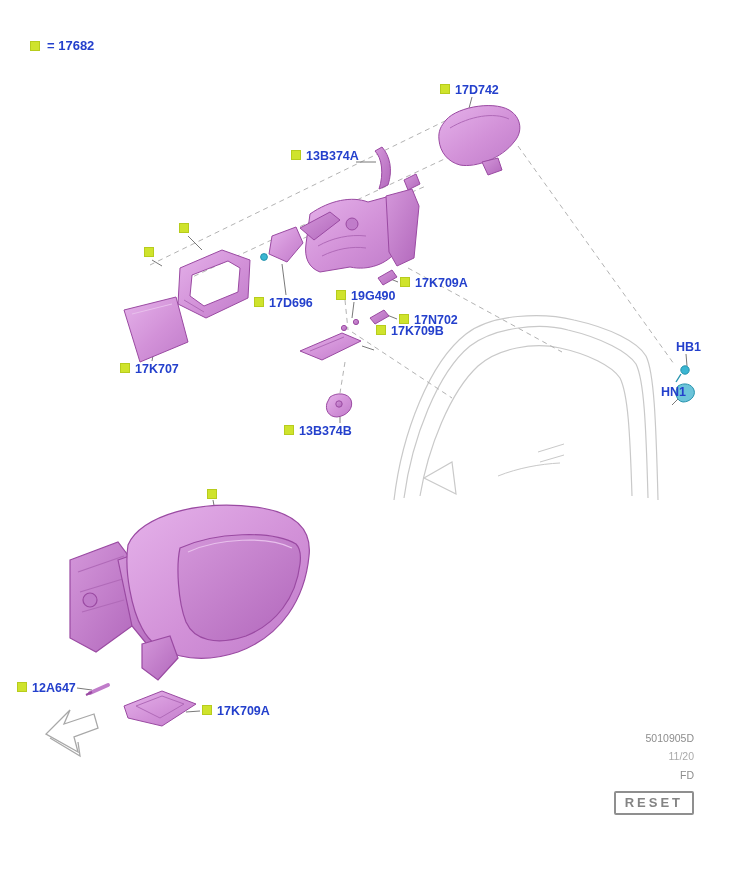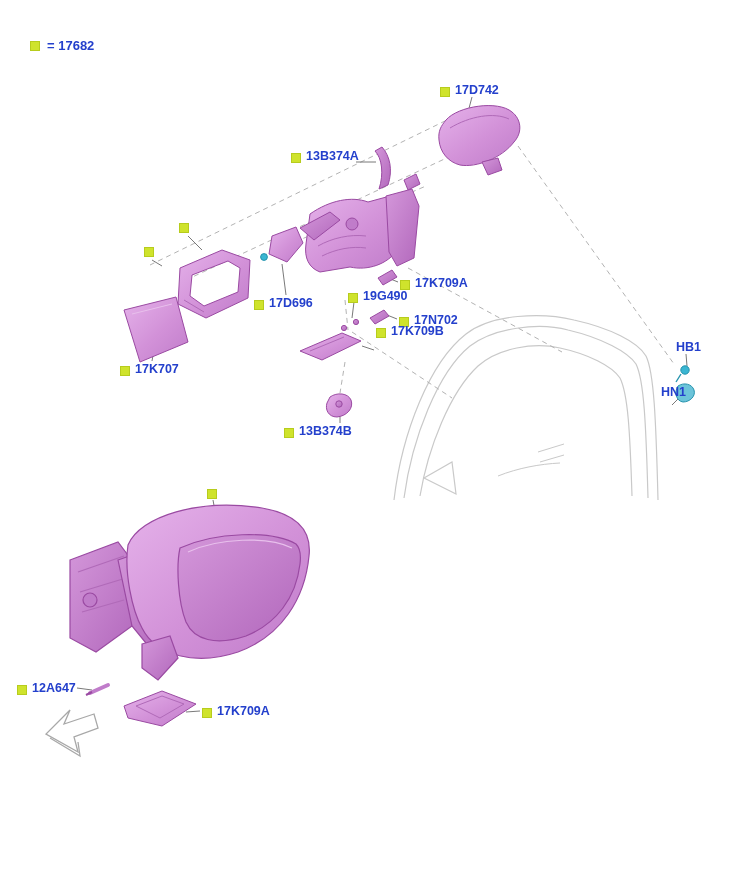--- a/index.html
+++ b/index.html
@@ -2,21 +2,21 @@
 <html><head>
 <meta charset="utf-8">
 <style>
   html,body{margin:0;padding:0;background:#ffffff;}
   #stage{
     position:relative;width:734px;height:875px;background:#ffffff;overflow:hidden;
     font-family:"Liberation Sans", sans-serif;
   }
   #diagram{position:absolute;left:0;top:0;}
   .plabel{
-    position:absolute;display:flex;align-items:flex-end;gap:5px;
+    position:absolute;display:flex;align-items:flex-start;gap:5px;
     font-size:12.5px;font-weight:bold;color:#2440cc;white-space:nowrap;
     cursor:pointer;line-height:1;
   }
   .sw{
     width:10px;height:10px;background:#cfe32c;border:1px solid #b7cc1d;
     box-sizing:border-box;flex:0 0 auto;
   }
   .swlone{position:absolute;width:10px;height:10px;background:#cfe32c;border:1px solid #b7cc1d;box-sizing:border-box;}
   .legend{
     position:absolute;left:30px;top:38px;display:flex;align-items:center;gap:7px;
@@ -206,21 +206,21 @@
   <div class="plabel" style="left:254px;top:297px">
     <span class="sw"></span>
     <span>17D696</span>
   </div>
 
   <div class="plabel" style="left:400px;top:277px">
     <span class="sw"></span>
     <span>17K709A</span>
   </div>
 
-  <div class="plabel" style="left:348px;top:290px">
+  <div class="plabel" style="left:336px;top:290px">
     <span class="sw"></span>
     <span>19G490</span>
   </div>
 
   <div class="plabel" style="left:399px;top:314px">
     <span class="sw"></span>
     <span>17N702</span>
   </div>
 
   <div class="plabel" style="left:376px;top:325px">
@@ -250,14 +250,20 @@
     <span class="sw"></span>
     <span>12A647</span>
   </div>
 
   <div class="plabel" style="left:202px;top:705px">
     <span class="sw"></span>
     <span>17K709A</span>
   </div>
 
 
+  <div class="docinfo">
+    <div class="docline">5010905D</div>
+    <div class="docline dim">11/20</div>
+    <div class="docline">FD</div>
+    <button class="reset-btn">RESET</button>
+  </div>
 
 </div>
 
 </body></html>

